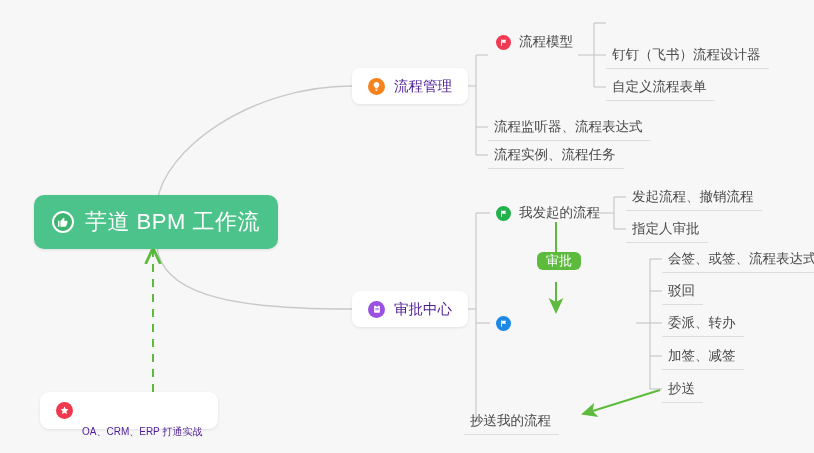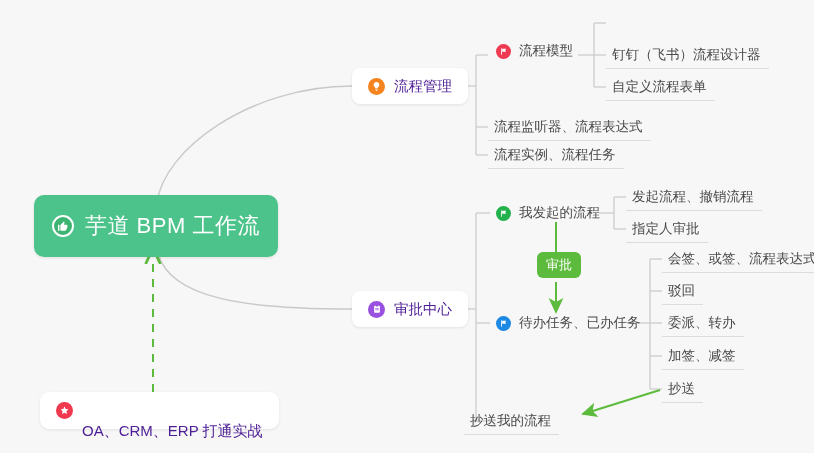--- a/index.html
+++ b/index.html
@@ -14,21 +14,21 @@
   #edges{position:absolute;left:0;top:0;width:814px;height:453px;pointer-events:none;}
 
   
   .root-node{
     position:absolute;
     display:flex;align-items:center;
     box-sizing:border-box;
     background:#4cc38a;
     border-radius:10px;
     padding:0 18px;
-    height:62px;
+    height:54px;
     box-shadow:0 1px 3px rgba(0,0,0,.10);
   }
   .root-label{
     color:#ffffff;
     font-size:22px;
     letter-spacing:.5px;
     white-space:nowrap;
     margin-left:11px;
   }
   .root-icon{
@@ -80,21 +80,21 @@
     font-size:13.5px;color:#4a4a4a;
   }
   .leaf-node .badge-icon + .node-label{margin-left:8px;}
 
   
   .pill{
     position:absolute;
     display:flex;align-items:center;justify-content:center;
     background:#5cbb3c;
     border-radius:6px;
-    height:26px;padding:0 9px;
+    height:18px;padding:0 9px;
     box-sizing:border-box;
   }
   .pill span{color:#ffffff;font-size:13px;white-space:nowrap;}
 </style>
 </head>
 <body>
 
 <div id="canvas">
 
   <svg id="edges" viewBox="0 0 814 453" xmlns="http://www.w3.org/2000/svg">
@@ -163,21 +163,21 @@
     <span class="badge-icon" style="background:#f5841f;">
       <svg width="11" height="11" viewBox="0 0 16 16">
         <path d="M8 1.6c-2.3 0-4.1 1.8-4.1 4 0 1.5.8 2.6 1.7 3.4.4.3.6.7.6 1.1v.3h3.6v-.3c0-.4.2-.8.6-1.1.9-.8 1.7-1.9 1.7-3.4 0-2.2-1.8-4-4.1-4z" fill="#ffffff"></path>
         <rect x="6.2" y="11.4" width="3.6" height="1.1" rx=".5" fill="#ffffff"></rect>
         <rect x="6.7" y="13.1" width="2.6" height="1.1" rx=".5" fill="#ffffff"></rect>
       </svg>
     </span>
     <span class="node-label">流程管理</span>
   </div>
 
-  <div class="leaf-node no-rule" style="left:490px;top:37px;align-items:center;">
+  <div class="leaf-node no-rule" style="left:490px;top:28px;align-items:center;">
     <span class="badge-icon" style="background:#ef3b52;width:15px;height:15px;">
       <svg width="9" height="9" viewBox="0 0 16 16">
         <rect x="3.6" y="2.4" width="1.5" height="11.4" rx=".6" fill="#ffffff"></rect>
         <path d="M5.6 3.2h6.4c.4 0 .6.4.4.7l-1.3 2 1.3 2c.2.3 0 .7-.4.7H5.6z" fill="#ffffff"></path>
       </svg>
     </span>
     <span class="node-label">流程模型</span>
   </div>
 
   <div class="leaf-node" style="left:606px;top:41px;">
@@ -223,21 +223,20 @@
     <span class="node-label">发起流程、撤销流程</span>
   </div>
 
   <div class="leaf-node no-rule" style="left:490px;top:309px;">
     <span class="badge-icon" style="background:#1e88e5;width:15px;height:15px;">
       <svg width="9" height="9" viewBox="0 0 16 16">
         <rect x="3.6" y="2.4" width="1.5" height="11.4" rx=".6" fill="#ffffff"></rect>
         <path d="M5.6 3.2h6.4c.4 0 .6.4.4.7l-1.3 2 1.3 2c.2.3 0 .7-.4.7H5.6z" fill="#ffffff"></path>
       </svg>
     </span>
-    <span class="node-label">待办任务、已办任务</span>
   </div>
 
   <div class="leaf-node" style="left:662px;top:245px;">
     <span class="node-label">会签、或签、流程表达式</span>
   </div>
   <div class="leaf-node" style="left:662px;top:277px;text-align:center;">
     <span class="node-label">驳回</span>
   </div>
   <div class="leaf-node" style="left:662px;top:309px;">
     <span class="node-label">委派、转办</span>
@@ -256,16 +255,16 @@
   <div class="pill" style="left:537px;top:252px;">
     <span>审批</span>
   </div>
 
   <div class="card-node" style="left:40px;top:392px;height:37px;border-radius:9px;">
     <span class="badge-icon" style="background:#f0384f;">
       <svg width="11" height="11" viewBox="0 0 16 16">
         <path d="M8 2.1l1.75 3.6 3.95.56-2.86 2.8.68 3.95L8 11.14l-3.52 1.87.68-3.95-2.86-2.8 3.95-.56z" fill="#ffffff"></path>
       </svg>
     </span>
-    <span class="node-label" style="font-size:15px;margin-top:42px;">OA、CRM、ERP 打通实战</span>
+    <span class="node-label" style="font-size:10px;margin-top:42px;">OA、CRM、ERP 打通实战</span>
   </div>
 
 </div>
 
 </body></html>

